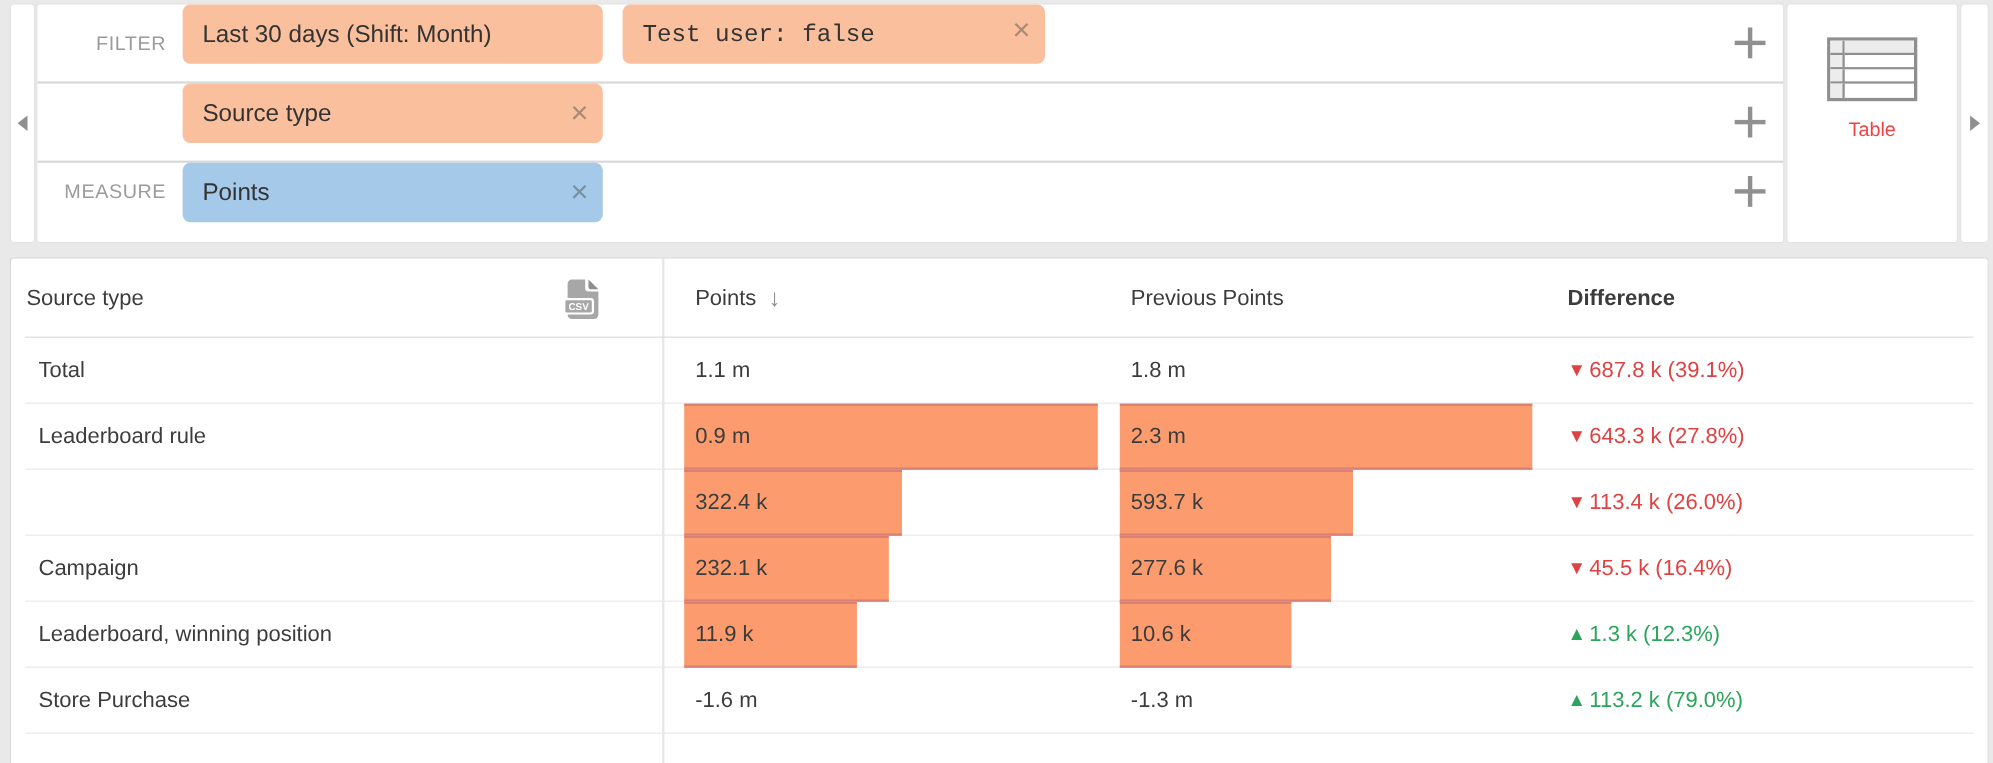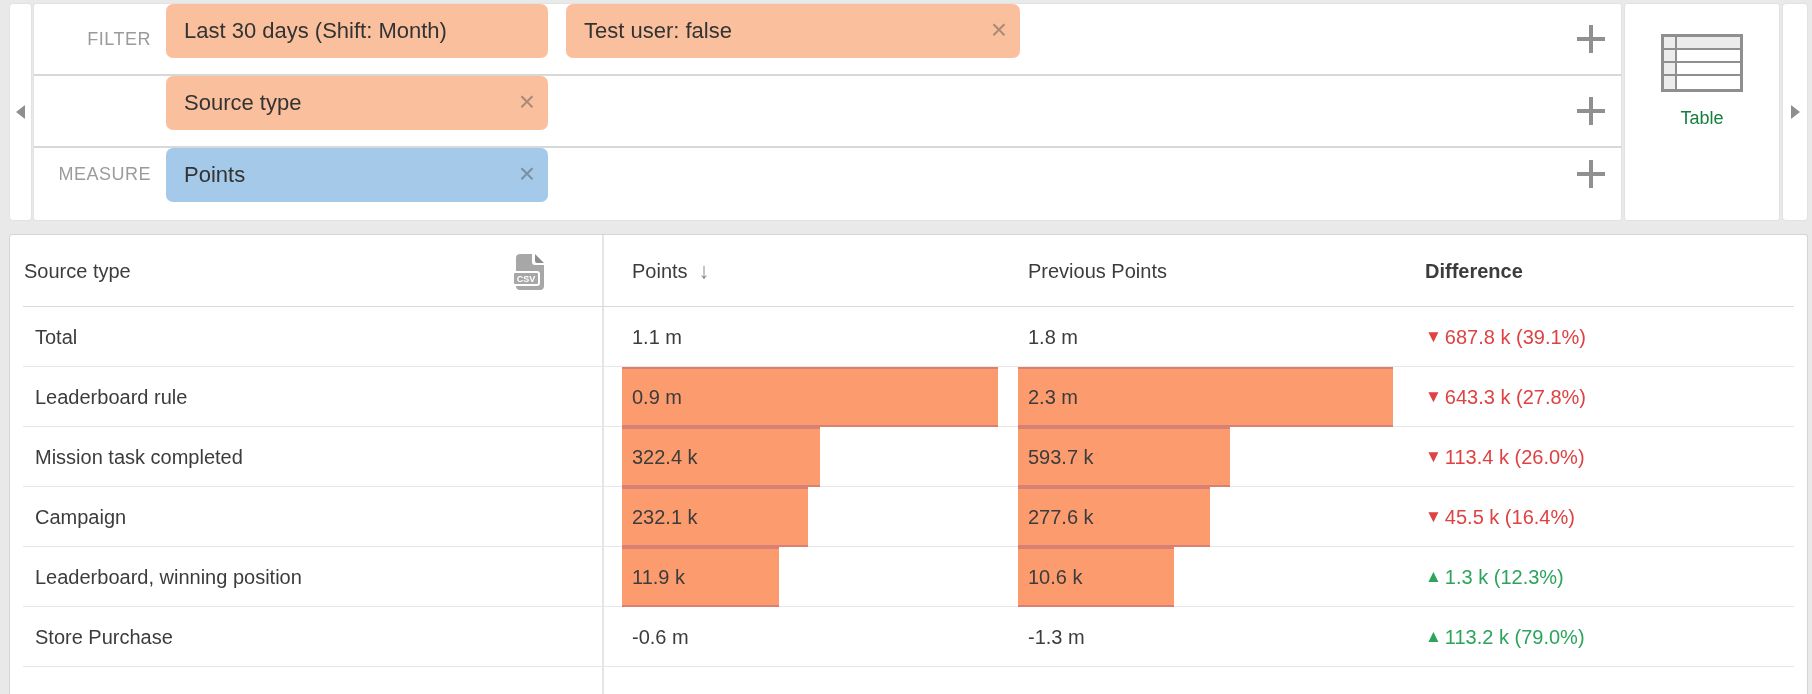--- a/index.html
+++ b/index.html
@@ -37,21 +37,21 @@
   
   .viz{position:absolute;left:1624px;top:0;width:156px;height:218px;background:#FFF;
     border:1px solid #E2E2E2;box-sizing:border-box;border-radius:3px;display:flex;flex-direction:column;
     align-items:center;cursor:pointer;}
   .viz-icon{margin-top:30px;width:82px;height:58px;border:3px solid #8F8F8F;box-sizing:border-box;
     background:#fff;display:grid;grid-template-columns:13px 1fr;grid-template-rows:repeat(4,1fr);}
   .ic{border-bottom:2px solid #8F8F8F;}
   .ic.lc{background:#ECECEC;border-right:2px solid #8F8F8F;}
   .ic.hd{background:#ECECEC;}
   .ic.last{border-bottom:none;}
-  .viz-label{margin-top:16px;font-size:18px;color:#15803d;}
+  .viz-label{margin-top:16px;font-size:18px;color:#ef4444;}
   
   .tablepanel{position:absolute;left:9px;top:234px;width:1799px;height:464px;background:#FFF;
     border:1px solid #D5D5D5;border-bottom:none;box-sizing:border-box;border-radius:3px 3px 0 0;}
   .vdiv{position:absolute;left:592px;top:0;bottom:0;width:2px;background:#E5E5E5;z-index:0;}
   .thead{position:relative;height:72px;font-size:20px;}
   .thead::after{content:"";position:absolute;left:13px;right:13px;bottom:0;height:1px;background:#D9D9D9;}
   .hcell{position:absolute;top:0;height:100%;display:flex;align-items:center;white-space:nowrap;cursor:pointer;z-index:2;}
   .h-src{left:14px;}
   .h-pts{left:622px;}
   .h-prev{left:1018px;}
@@ -82,21 +82,21 @@
   </div>
 
   <div class="qpanel">
     <div id="qrows">
   <div class="qrow">
     <div class="qlabel">FILTER</div>
     <div class="chips">
             <div class="chip orange" style="width: 382px;">
               <span class="chip-text">Last 30 days (Shift: Month)</span>
             </div>
-            <div class="chip orange" style="width: 454px;">
+            <div class="chip orange" style="width: 384px; font-family: Liberation Mono, monospace;">
               <span class="chip-text">Test user: false</span>
               <span class="chip-x">×</span>
             </div>
           </div>
     <div class="plus-btn"></div>
   </div>
 
   <div class="qrow">
     <div class="chips">
             <div class="chip orange" style="width: 382px;">
@@ -177,21 +177,20 @@
     <div class="cell c-prev">2.3 m</div>
     <div class="cell c-diff down">
       <span class="dif-arrow">▼</span>
           <span class="dif-val">643.3 k (27.8%)</span>
     </div>
   <div class="bar points" style="width: 376px;"></div>
         <div class="bar prev" style="width: 375px;"></div>
       </div>
 
   <div class="trow">
-    <div class="cell c-src">Mission task completed</div>
     <div class="cell c-pts">322.4 k</div>
     <div class="cell c-prev">593.7 k</div>
     <div class="cell c-diff down">
       <span class="dif-arrow">▼</span>
           <span class="dif-val">113.4 k (26.0%)</span>
     </div>
   <div class="bar points" style="width: 198px;"></div>
         <div class="bar prev" style="width: 212px;"></div>
       </div>
 
@@ -214,21 +213,21 @@
     <div class="cell c-diff up">
       <span class="dif-arrow">▲</span>
           <span class="dif-val">1.3 k (12.3%)</span>
     </div>
   <div class="bar points" style="width: 157px;"></div>
         <div class="bar prev" style="width: 156px;"></div>
       </div>
 
   <div class="trow">
     <div class="cell c-src">Store Purchase</div>
-    <div class="cell c-pts">-0.6 m</div>
+    <div class="cell c-pts">-1.6 m</div>
     <div class="cell c-prev">-1.3 m</div>
     <div class="cell c-diff up">
       <span class="dif-arrow">▲</span>
           <span class="dif-val">113.2 k (79.0%)</span>
     </div>
   </div>
 </div>
 </div>
 
 </body></html>

